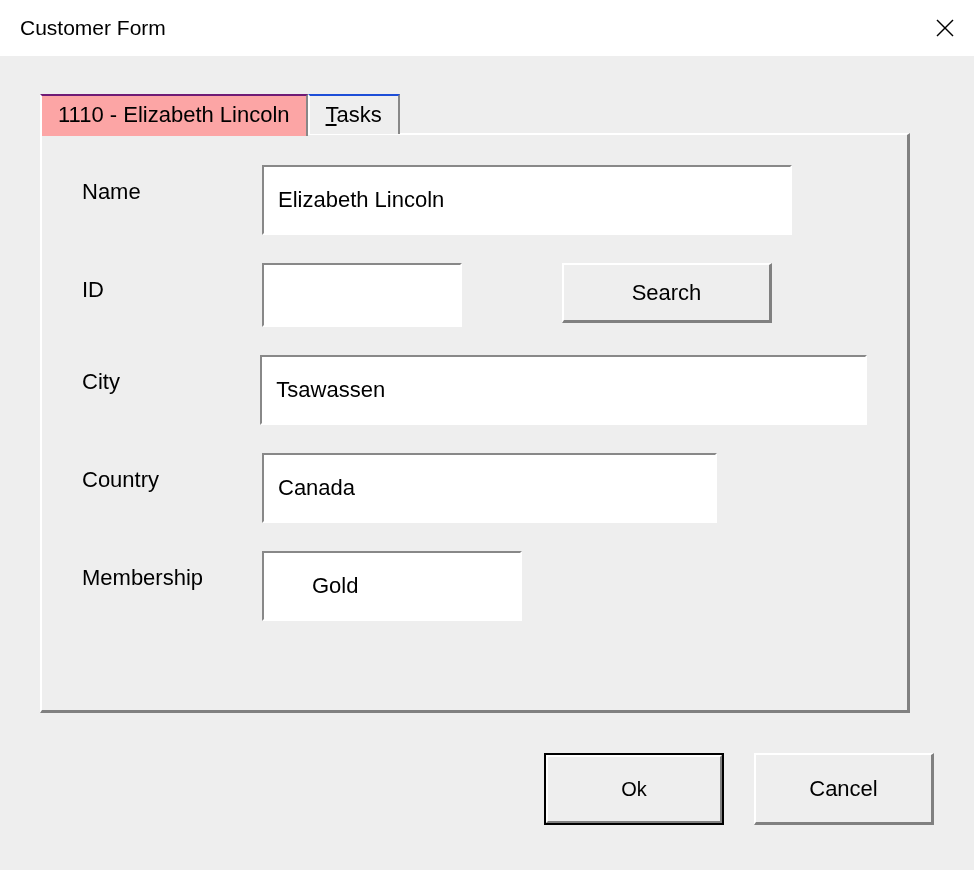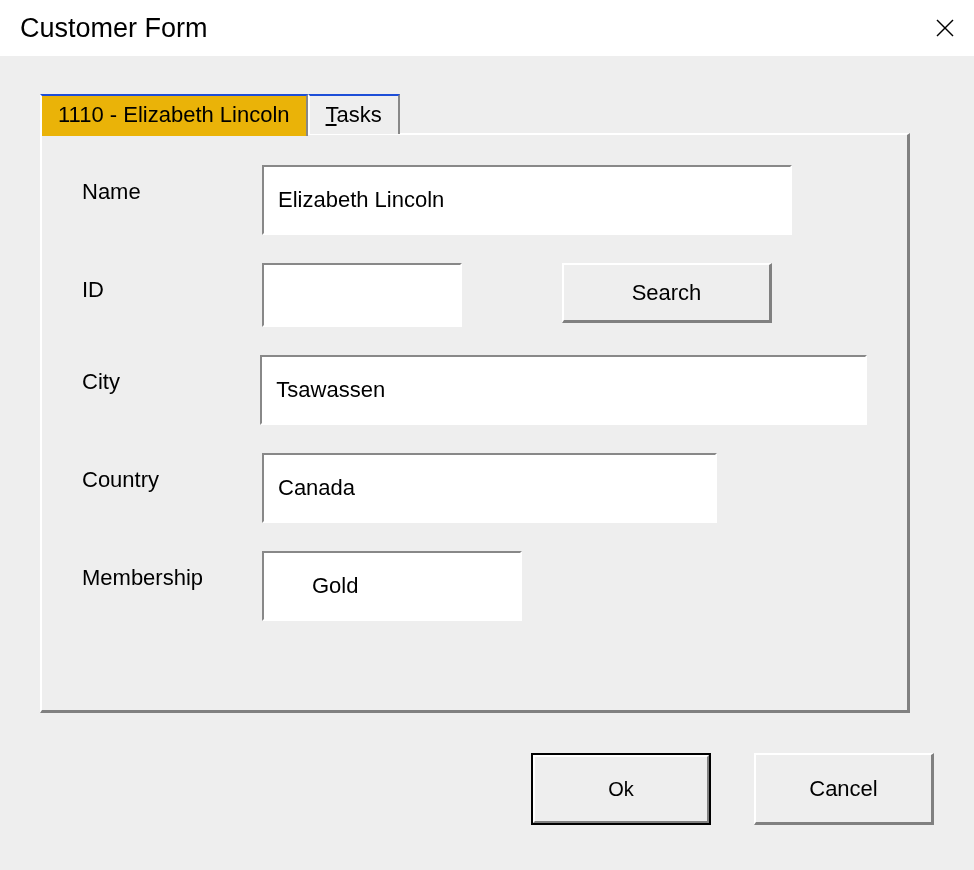--- a/index.html
+++ b/index.html
@@ -17,21 +17,21 @@
     }
     .titlebar {
       display: flex;
       justify-content: space-between;
       align-items: center;
       padding: 0 20px;
       height: 56px;
       background: #ffffff;
     }
     .titlebar-title {
-      font-size: 27px;
+      font-size: 21px;
       color: #000;
     }
     .close-icon {
       width: 18px;
       height: 18px;
       cursor: pointer;
     }
     .close-icon svg {
       width: 100%;
       height: 100%;
@@ -59,24 +59,24 @@
       border-top: 2px solid #1d4ed8;
       border-left: 2px solid #fff;
       border-right: 2px solid #888;
       padding: 6px 16px 6px 16px;
       font-size: 22px;
       color: #000;
       cursor: pointer;
       position: relative;
     }
     .tab.active {
-      border-top: 2px solid #1d4ed8;
+      border-top: 2px solid #701a75;
       border-left: 2px solid #fff;
       border-right: 2px solid #888;
-      background: #eab308;
+      background: #fca5a5;
       margin-bottom: -2px;
       padding-bottom: 8px;
     }
     .tab-panel {
       border-top: 2px solid #fff;
       border-left: 2px solid #fff;
       border-right: 3px solid #808080;
       border-bottom: 3px solid #808080;
       background: #eeeeee;
       padding: 30px 40px 50px 40px;
@@ -129,21 +129,20 @@
       border-top: 2px solid #fff;
       border-left: 2px solid #fff;
       border-right: 3px solid #808080;
       border-bottom: 3px solid #808080;
       background: #eeeeee;
       font-size: 22px;
       font-family: inherit;
       cursor: pointer;
       padding: 14px 0;
       text-align: center;
-      margin-left: 13px;
     }
     .btn-search {
       width: 210px;
       height: 60px;
       margin-left: 100px;
       padding: 0;
     }
     .button-row {
       display: flex;
       justify-content: flex-end;

